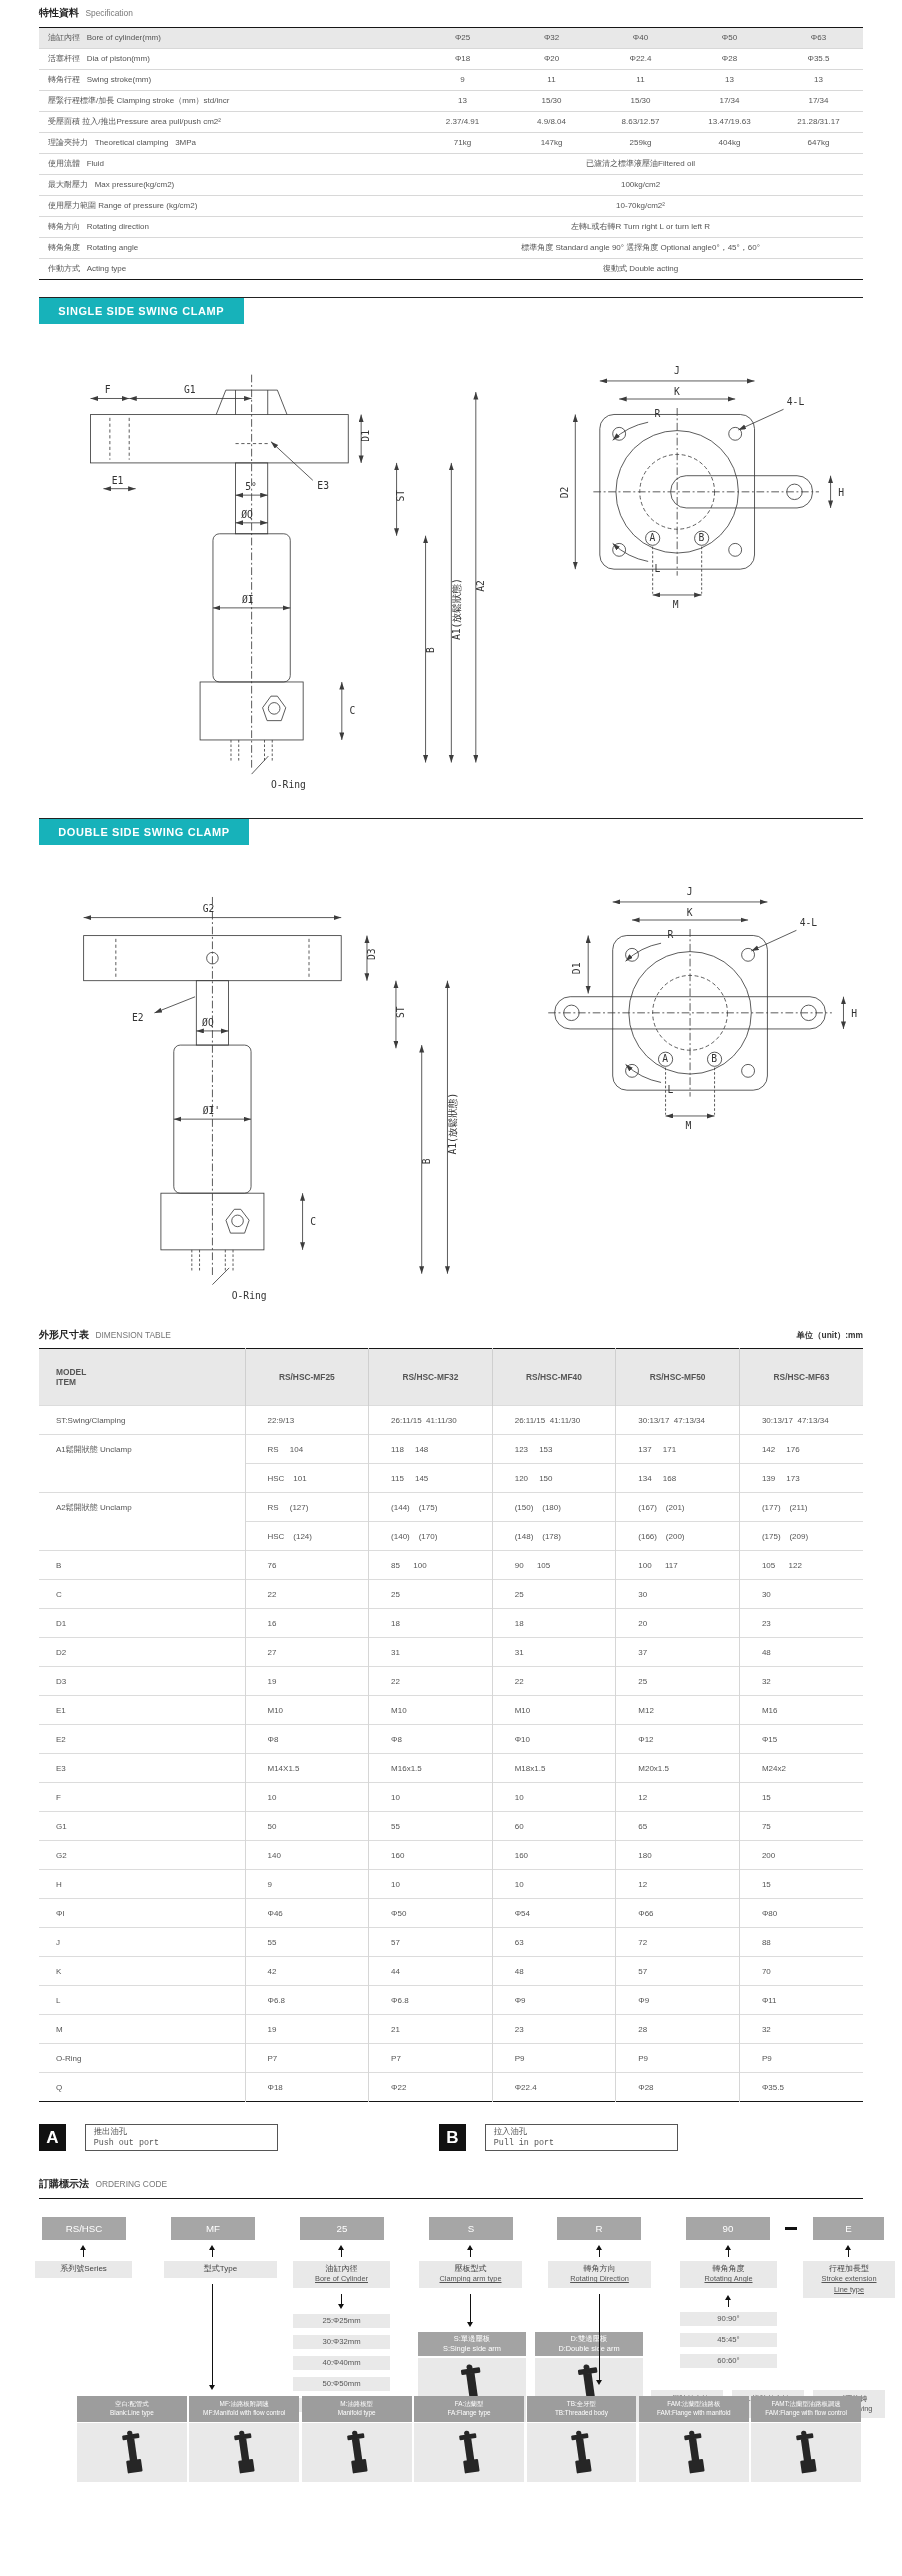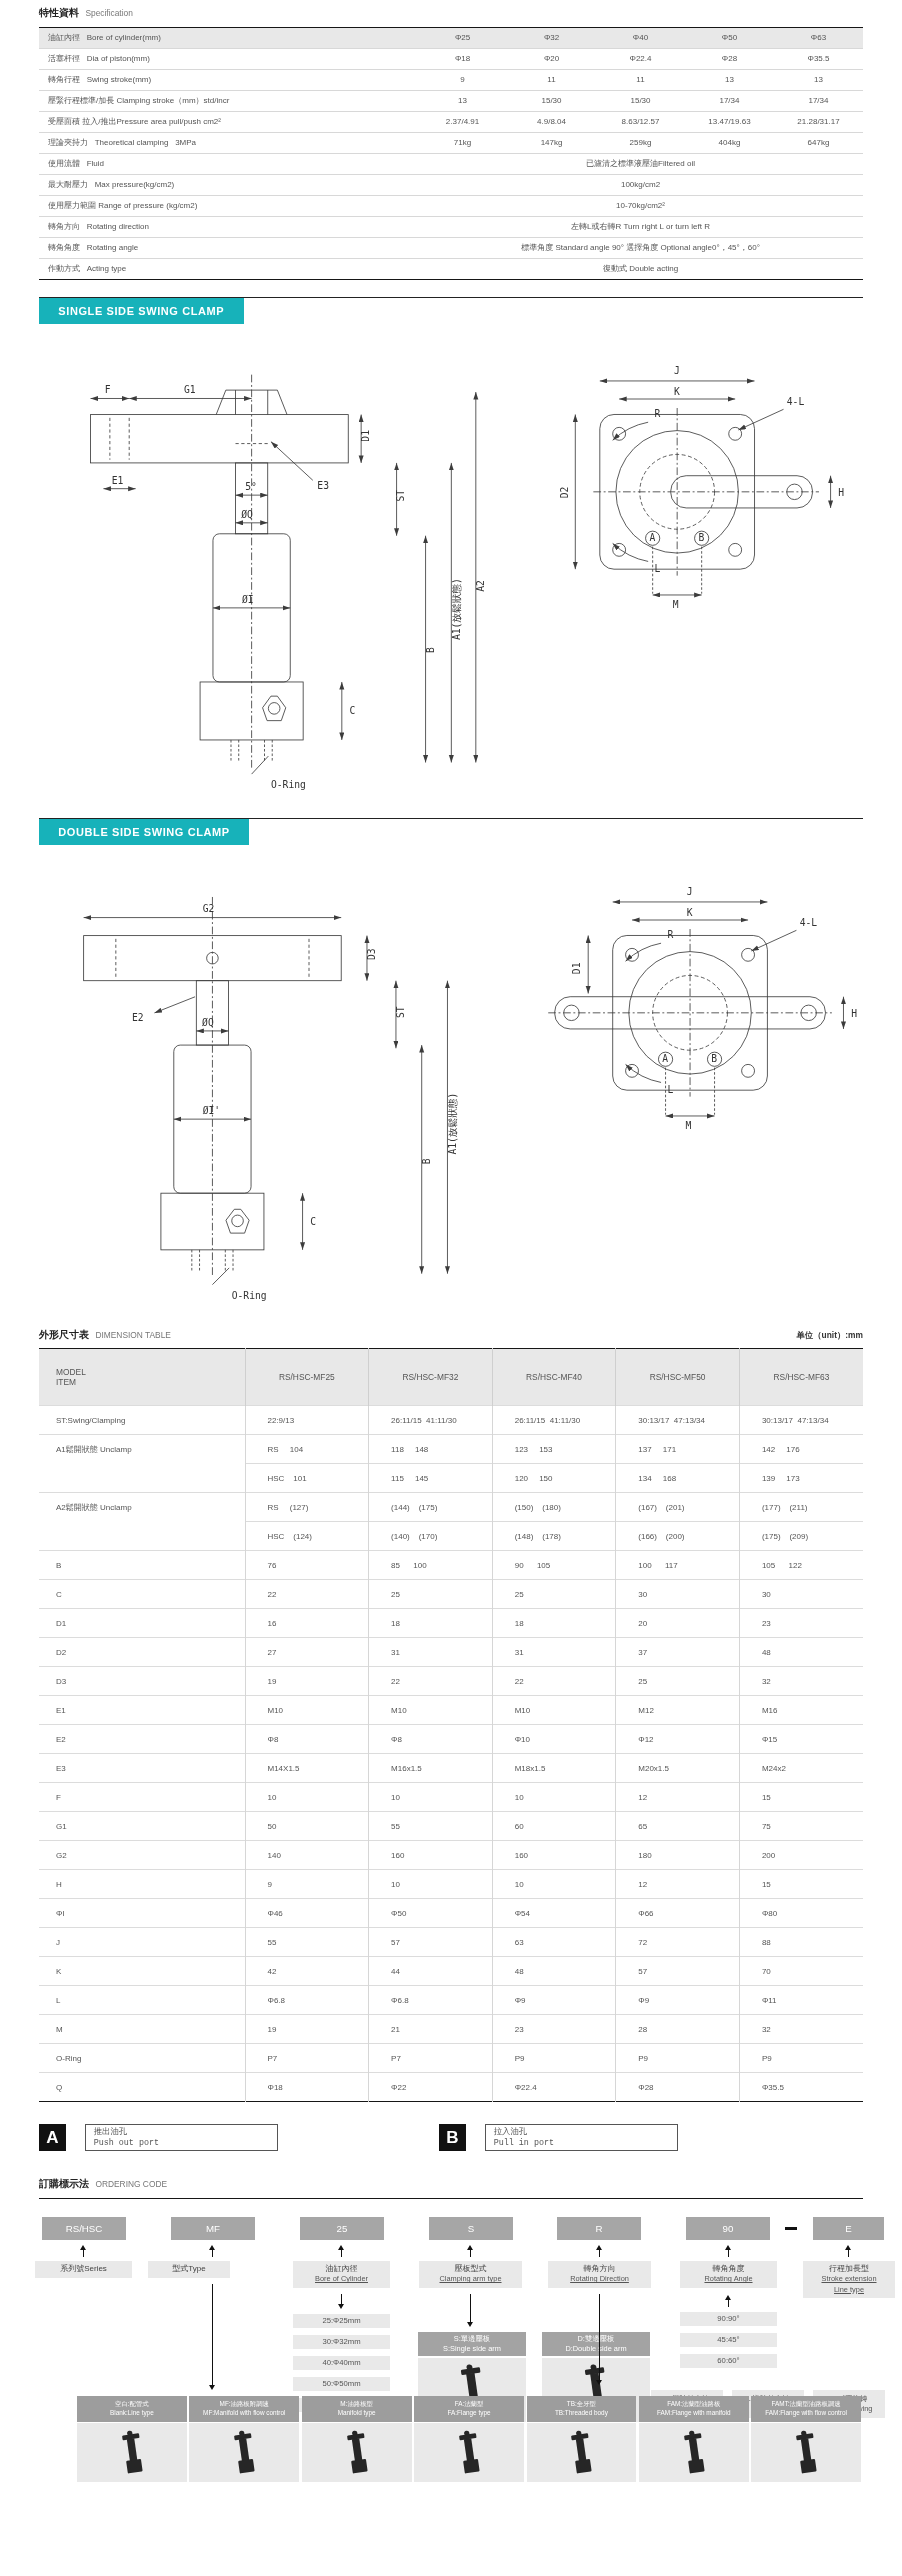--- a/index.html
+++ b/index.html
@@ -34,21 +34,21 @@
   .draw-area { position:relative; }
   .draw-area.single { height:477px; }
   .draw-area.double { height:464px; }
   .draw-area svg text { font-family:"DejaVu Sans Mono","Liberation Mono",monospace;
                         font-size:15px; fill:#333; }
   .df { position:absolute; }
 
   
   table.dim { width:100%; border-collapse:collapse; border-top:1.9px solid #161616;
               border-bottom:1.9px solid #161616; }
-  table.dim th { background:#e8e8e8; height:57px; font-weight:normal; font-size:8.4px;
+  table.dim th { background:#e8e8e8; height:57px; font-weight:bold; font-size:8.4px;
                  color:#555; border-left:0.6px solid #cfcfcf; }
   table.dim th:first-child { border-left:none; text-align:left; padding-left:17px; }
   table.dim td { height:29px; font-size:8px; color:#555; white-space:pre;
                  border-top:0.6px solid #dcdcdc; border-left:0.6px solid #d6d6d6; }
   table.dim td:first-child { border-left:none; padding-left:17px; }
   table.dim td.v { padding-left:22px; }
   table.dim tr.grp-a td:first-child { border-bottom:none; }
   table.dim tr.grp-b td:first-child { border-top:none; }
   table.dim th .m1 { display:block; }
   table.dim col.c-lbl { width:25%; }
@@ -73,21 +73,21 @@
   .varrow.down::after { content:""; position:absolute; bottom:-5.2px; left:-3.2px;
               border:3.9px solid transparent; border-top:5.8px solid #111; }
   .varrow.up::before { content:""; position:absolute; top:-5.2px; left:-3.2px;
               border:3.9px solid transparent; border-bottom:5.8px solid #111; }
   .lbl-box { position:absolute; top:62px; background:#e9e9e9; color:#444;
              text-align:center; padding:3.2px 2.6px; font-size:8px; line-height:10.3px; }
   .lbl-box .en { font-size:7.4px; color:#555;text-decoration:underline; }
   .opt-list { position:absolute; display:flex; flex-direction:column; gap:7px; }
   .opt-list .opt { background:#e9e9e9; color:#555; font-size:7.7px; height:14px;
                    line-height:14px; text-align:center; }
-  .arm-row { position:absolute; display:flex; gap:16px; }
+  .arm-row { position:absolute; display:flex; gap:9px; }
   .arm-cell { width:108px; }
   .arm-cell .hd { background:#a3a3a3; color:#fff; font-size:7.4px; line-height:9.7px;
                   text-align:center; padding:2.6px 1.3px; }
   .arm-cell .ph { background:#e9e9e9; height:64px; display:flex; align-items:center;
                   justify-content:center; margin-top:1.3px; }
   .dir-row { position:absolute; display:flex; gap:9px; }
   .dir-box { background:#e9e9e9; color:#555; font-size:7.4px; line-height:9.7px;
              text-align:center; padding:4.5px 5.2px; min-width:72px; }
   .type-row { position:absolute; left:77px; right:41px; display:flex; gap:2.6px; }
   .type-cell { flex:1; }
@@ -671,21 +671,21 @@
       <div class="varrow up" style="left:212px;top:48px;height:10.3px"></div>
       <div class="varrow up" style="left:341px;top:48px;height:10.3px"></div>
       <div class="varrow up" style="left:470px;top:48px;height:10.3px"></div>
       <div class="varrow up" style="left:599px;top:48px;height:10.3px"></div>
       <div class="varrow up" style="left:728px;top:48px;height:10.3px"></div>
       <div class="varrow up" style="left:848px;top:48px;height:10.3px"></div>
 
       <div class="lbl-box" style="left:35px;width:97px">
         <div>系列號Series</div>
       </div>
-      <div class="lbl-box" style="left:148px;width:82px">
+      <div class="lbl-box" style="left:164px;width:113px">
         <div>型式Type</div>
       </div>
       <div class="lbl-box" style="left:293px;width:97px">
         <div>油缸內徑</div>
         <div class="en">Bore of Cylinder</div>
       </div>
       <div class="lbl-box" style="left:419px;width:103px">
         <div>壓板型式</div>
         <div class="en">Clamping arm type</div>
       </div>

